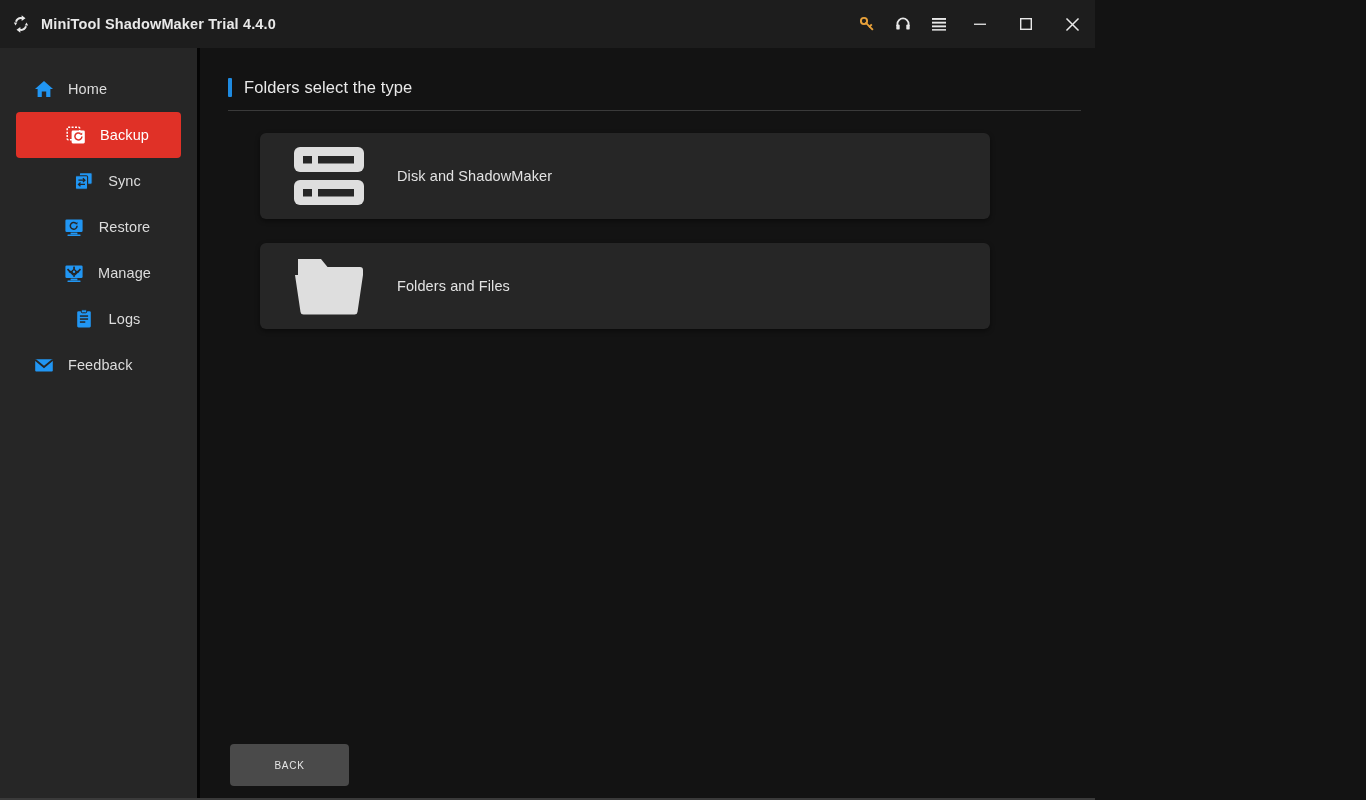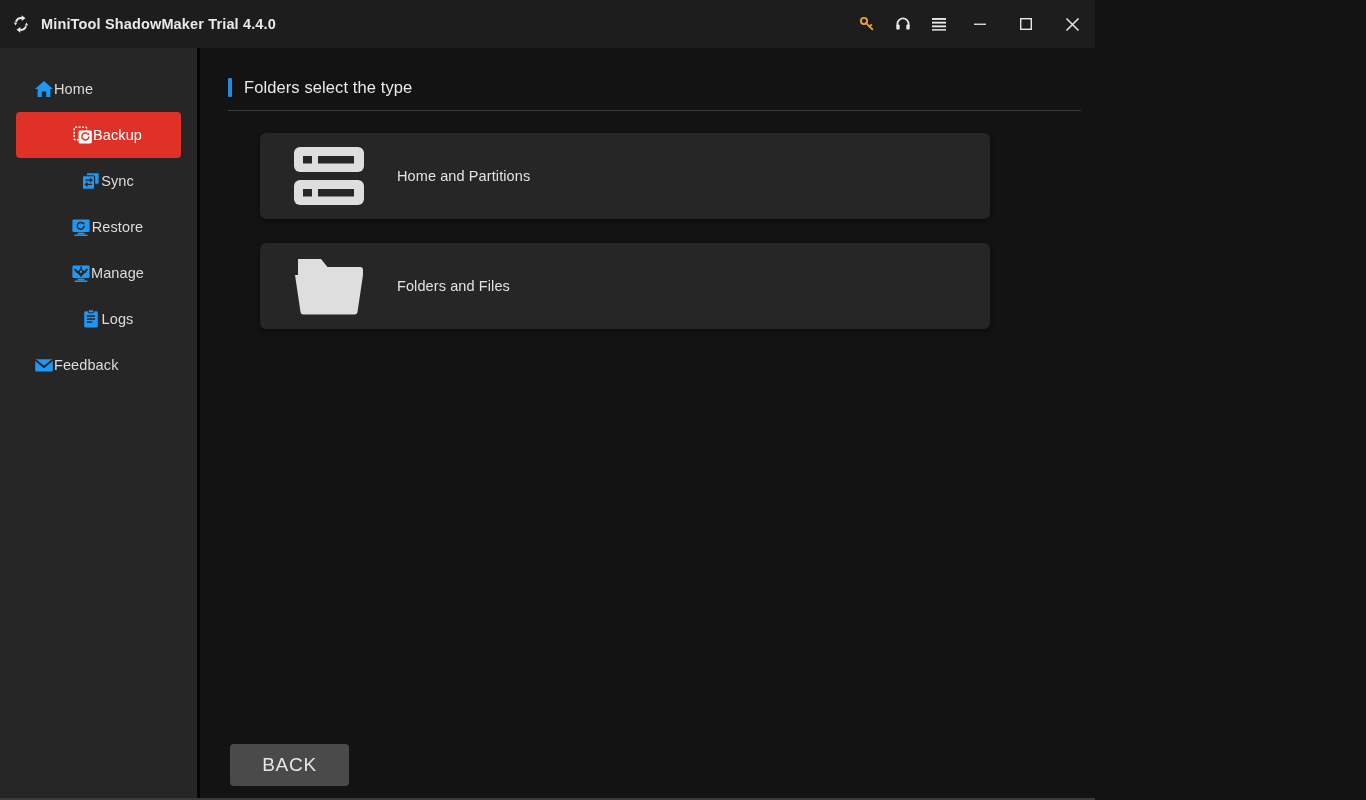--- a/index.html
+++ b/index.html
@@ -53,20 +53,21 @@
     display:flex; flex-direction:column;
     padding-top:18px;
     border-right:3px solid #050505;
   }
   .nav-top { display:flex; flex-direction:column; }
   .nav-bottom { margin-bottom:18px; display:flex; flex-direction:column; }
   .nav-item {
     height:46px;
     margin:0 16px 0 16px;
     display:flex; align-items:center;
+    gap:14px;
     padding-left:17px;
     border-radius:4px;
     cursor:default;
   }
   .nav-item + .nav-item { margin-top:0;justify-content:center; }
   .nav-item.active { background:#e03127; }
   .nav-ico { width:21px; height:21px; display:flex; align-items:center; justify-content:center; flex:0 0 21px; }
   .nav-ico svg { display:block; }
   .nav-label {
     color:#dcdcdc; font-size:14.5px; letter-spacing:.1px; white-space:nowrap;
@@ -116,21 +117,21 @@
   }
 
   .footer {
     margin-top:auto;
     padding-bottom:12px;
   }
   .back-btn {
     width:119px; height:42px;
     background:#4a4a4a;
     border:none; border-radius:4px;
-    color:#e6e6e6; font-size:19px;
+    color:#e6e6e6; font-size:10px;
     font-family:"Liberation Sans", sans-serif;
     letter-spacing:.7px;
     margin-left:2px;
     cursor:default;
   }
 </style>
 </head>
 <body>
 
 <div id="app">
@@ -315,21 +316,21 @@
           <span class="card-ico">
             <svg width="72" height="62" viewBox="0 0 72 62">
               <rect x="1" y="2" width="70" height="25" rx="6" fill="#dedede"></rect>
               <rect x="1" y="35" width="70" height="25" rx="6" fill="#dedede"></rect>
               <rect x="10" y="11" width="9" height="7.5" fill="#262626"></rect>
               <rect x="25" y="11" width="36" height="7.5" fill="#262626"></rect>
               <rect x="10" y="44" width="9" height="7.5" fill="#262626"></rect>
               <rect x="25" y="44" width="36" height="7.5" fill="#262626"></rect>
             </svg>
           </span>
-          <span class="card-label">Home and Partitions</span>
+          <span class="card-label">Disk and ShadowMaker</span>
         </div>
 
         <div class="type-card">
           <span class="card-ico">
             <svg width="72" height="62" viewBox="0 0 72 62">
               <path d="M5 4 h23 l6.5 8 H67 a3 3 0 0 1 3 3 v5 H5 Z" fill="#dedede"></path>
               <path d="M2 20 h68 l-5.5 37 a3 3 0 0 1 -3 2.6 H10.5 a3 3 0 0 1 -3 -2.6 Z" fill="#dedede"></path>
             </svg>
           </span>
           <span class="card-label">Folders and Files</span>

